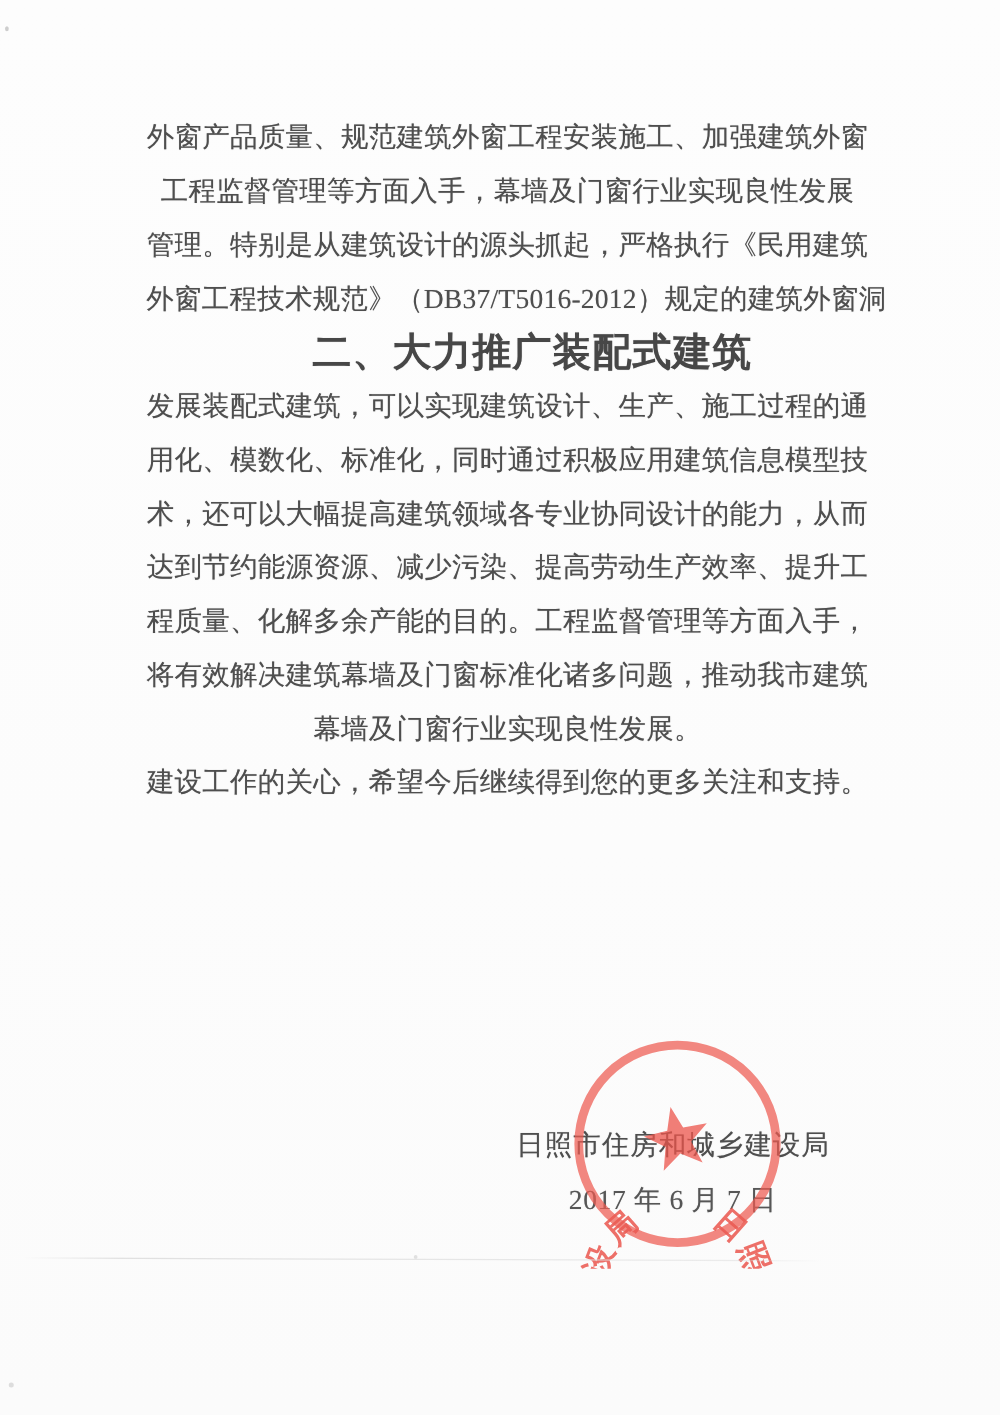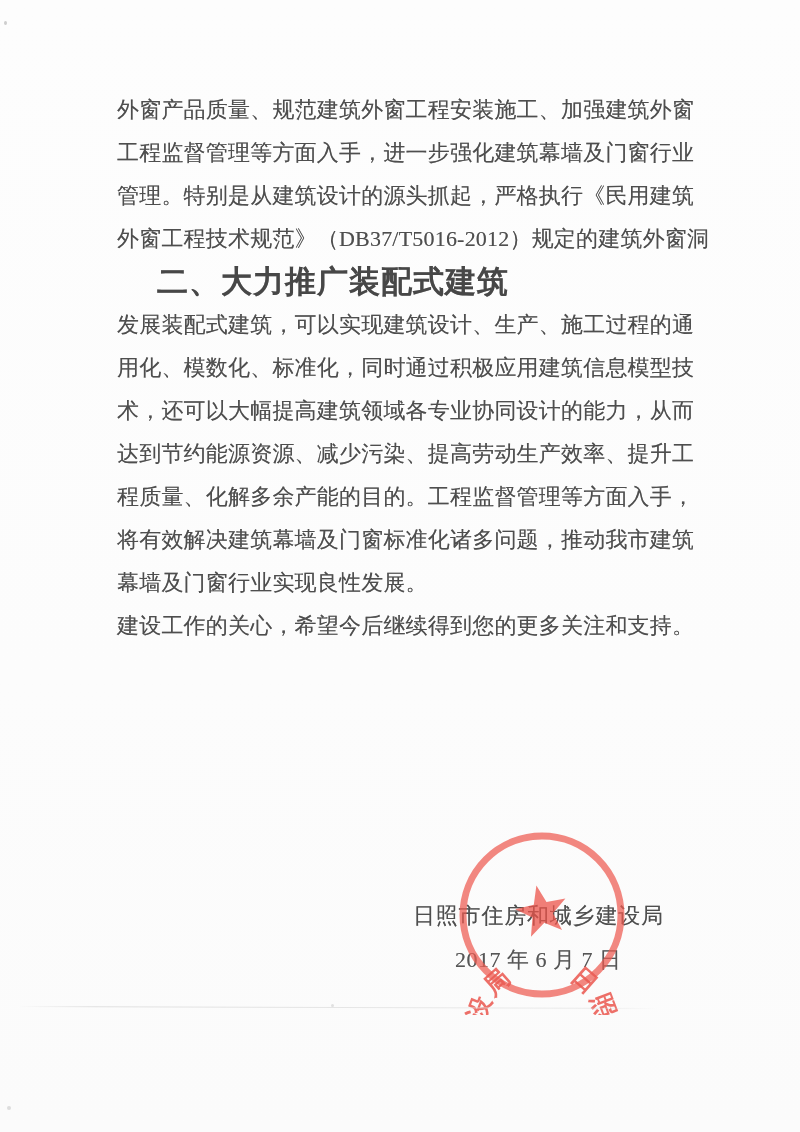--- a/index.html
+++ b/index.html
@@ -19,20 +19,21 @@
     width: 578px;
   }
   .line {
     height: 43px;
     line-height: 43px;
     font-size: 22px;
     letter-spacing: 0.2px;
     color: #4e4e4e;
     white-space: nowrap;
     text-shadow: 0 0 0.6px rgba(90,90,90,0.55);
+    text-align: center;
   }
   .heading-line {
     font-family: "Liberation Sans", "DejaVu Sans", sans-serif;
     font-weight: 700;
     font-size: 31px;
     color: #474747;
     padding-left: 40px;
     letter-spacing: 1px;
   }
   .signature {
@@ -85,21 +86,21 @@
   .speck-2 { left: 7px;  top: 1106px; width: 4px; height: 4px; opacity: .45; }
   .speck-3 { left: 331px; top: 1004px; width: 3px; height: 3px; opacity: .4; }
 </style>
 </head>
 <body>
 
 <div class="page">
 
   <div class="text-flow">
     <div class="line">外窗产品质量、规范建筑外窗工程安装施工、加强建筑外窗</div>
-    <div class="line">工程监督管理等方面入手，进一步强化建筑幕墙及门窗行业</div>
+    <div class="line">工程监督管理等方面入手，幕墙及门窗行业实现良性发展</div>
     <div class="line">管理。特别是从建筑设计的源头抓起，严格执行《民用建筑</div>
     <div class="line">外窗工程技术规范》（DB37/T5016-2012）规定的建筑外窗洞</div>
 
     <div class="line heading-line">二、大力推广装配式建筑</div>
 
     <div class="line">发展装配式建筑，可以实现建筑设计、生产、施工过程的通</div>
     <div class="line">用化、模数化、标准化，同时通过积极应用建筑信息模型技</div>
     <div class="line">术，还可以大幅提高建筑领域各专业协同设计的能力，从而</div>
     <div class="line">达到节约能源资源、减少污染、提高劳动生产效率、提升工</div>
     <div class="line">程质量、化解多余产能的目的。工程监督管理等方面入手，</div>

